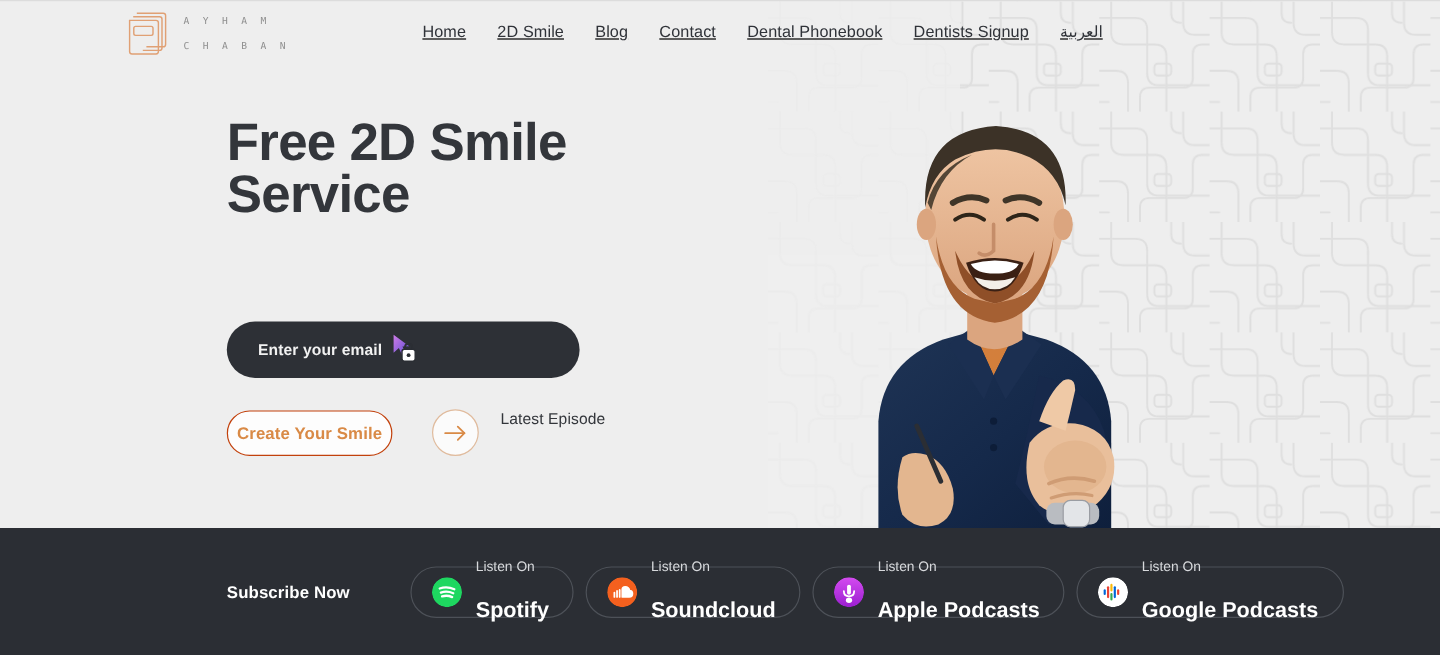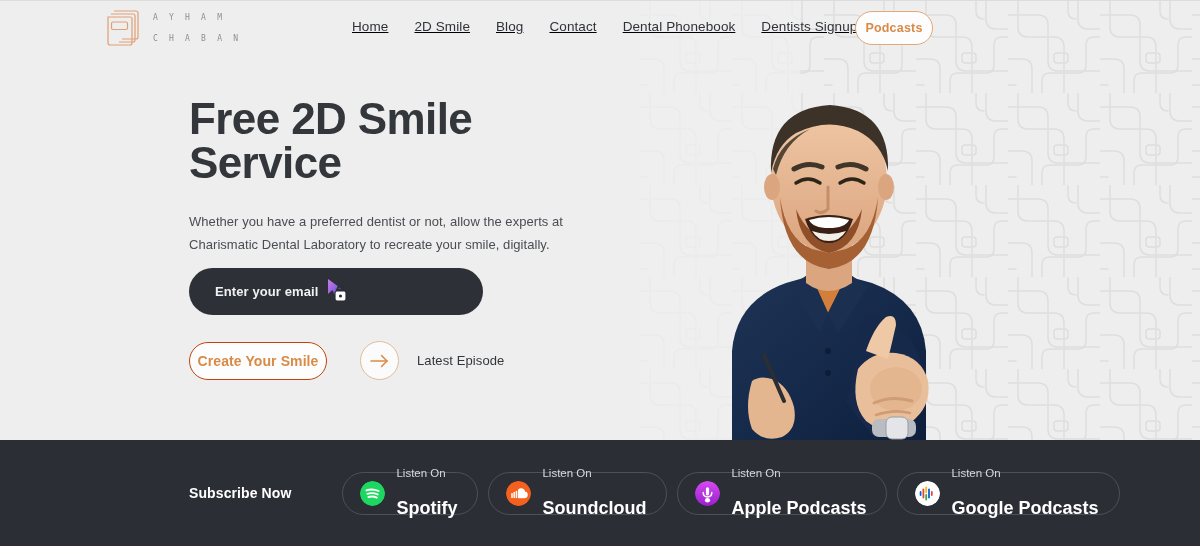--- a/index.html
+++ b/index.html
@@ -86,21 +86,21 @@
 
   
   .cta-row { position: absolute; left: 189px; top: 340px; display: flex; align-items: center; z-index: 4; }
   .create-btn {
     width: 138px; height: 38px; border-radius: 20px;
     background: #fdfdfd; border: 1px solid #c2410c;
     color: #d98a46; font-size: 14px; font-weight: 700;
     display: flex; align-items: center; justify-content: center; cursor: pointer;
     letter-spacing: .1px;
   }
-  .episode-group { display: flex; align-items: center; gap: 18px; margin-left: 33px; }
+  .episode-group { display: flex; align-items: flex-start; gap: 18px; margin-left: 33px; }
   .arrow-circle {
     width: 39px; height: 39px; border-radius: 50%;
     background: #fbfbfb; border: 1px solid #e0bb9d;
     display: flex; align-items: center; justify-content: center; cursor: pointer;
   }
   .episode-label { font-size: 13px; color: #33363b; letter-spacing: .1px; }
 
   
   .hero-photo { position: absolute; left: 660px; top: 50px; width: 330px; height: 390px; z-index: 3; }
 
@@ -230,28 +230,25 @@
       <nav class="nav">
         <span class="nav-item">Home</span>
         <span class="nav-item">2D Smile</span>
         <span class="nav-item">Blog</span>
         <span class="nav-item">Contact</span>
         <span class="nav-item">Dental Phonebook</span>
         <span class="nav-item">Dentists Signup</span>
         <span class="nav-item ar">العربية</span>
       </nav>
 
-      <div class="podcasts-btn">Podcasts</div>
     </div>
 
     <div class="hero-copy">
       <h1 class="hero-title">Free 2D Smile
 Service</h1>
-      <p class="hero-sub">Whether you have a preferred dentist or not, allow the experts at
-Charismatic Dental Laboratory to recreate your smile, digitally.</p>
     </div>
 
     <div class="subscribe-bar">
       <input class="email-input" type="text" placeholder="Enter your email" style="">
       <svg class="cursor-lock" viewBox="0 0 20 26">
         <defs>
           <linearGradient id="curg" x1="0" y1="0" x2="1" y2="1">
             <stop offset="0%" stop-color="#cf7ce8"></stop>
             <stop offset="100%" stop-color="#5a4bd4"></stop>
           </linearGradient>

